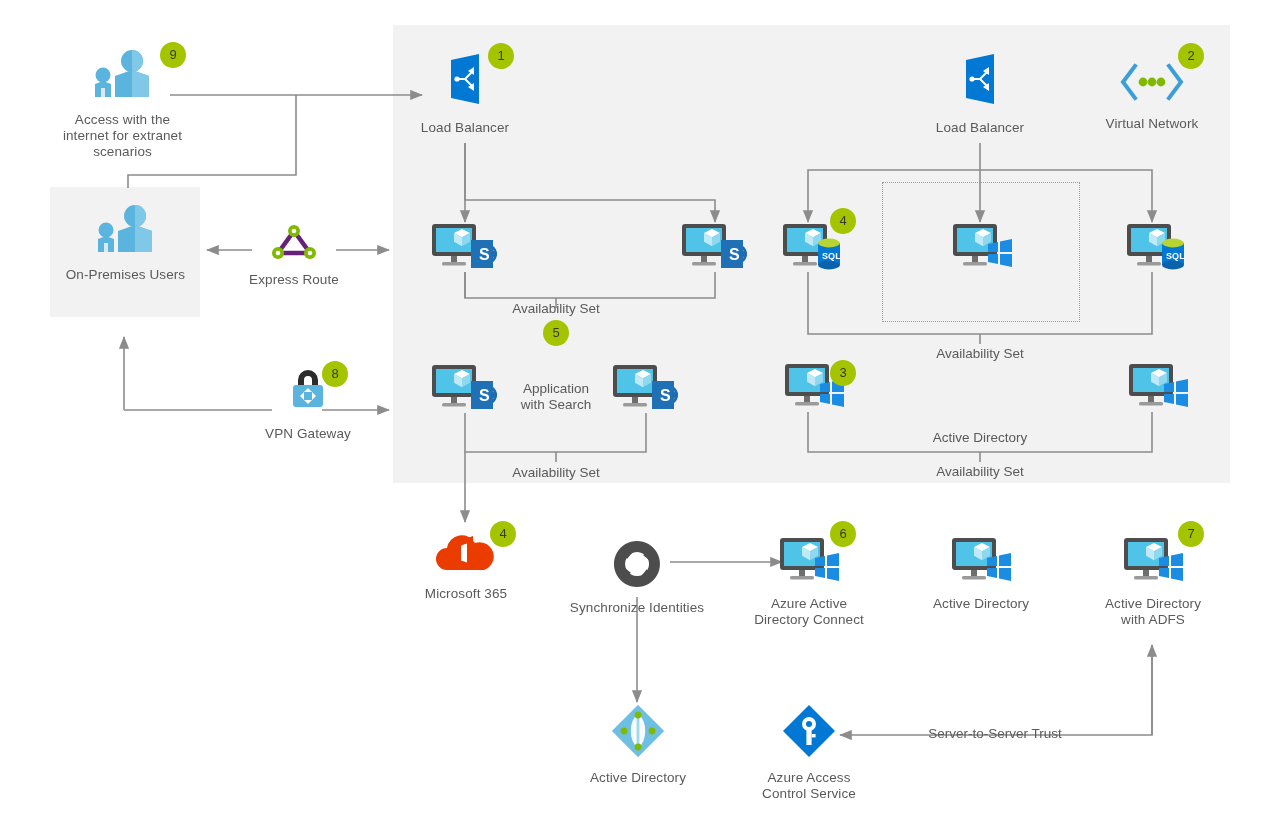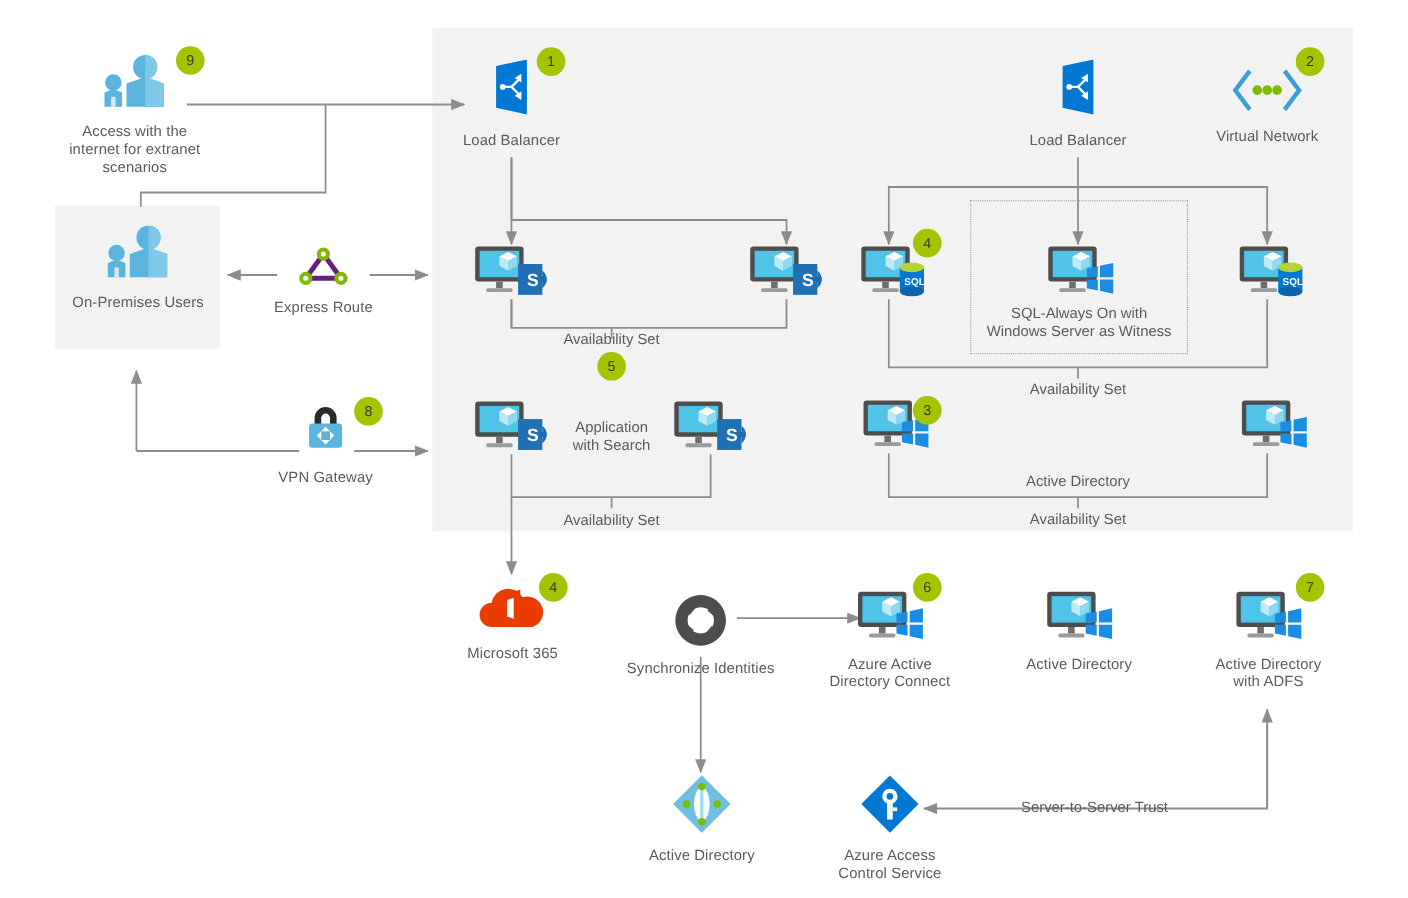--- a/index.html
+++ b/index.html
@@ -178,21 +178,21 @@
           <circle cx="28" cy="9" r="2.3" fill="#ffffff"></circle>
         <circle cx="12" cy="31" r="6" fill="#7fba00"></circle>
           <circle cx="12" cy="31" r="2.3" fill="#ffffff"></circle>
         <circle cx="44" cy="31" r="6" fill="#7fba00"></circle>
           <circle cx="44" cy="31" r="2.3" fill="#ffffff"></circle>
       </svg>
     </span>
     <span class="caption">Express Route</span>
   </div>
 
-  <div class="node" style="left:237px; top:368px; width:118px;">
+  <div class="node" style="left:249px; top:368px; width:118px;">
     <span class="glyph">
       <svg width="52" height="48" viewBox="0 0 52 48">
         <path d="M16,18 L16,12 a10,10 0 0 1 20,0 L36,18 L30,18 L30,12 a4,4 0 0 0 -8,0 L22,18 z" fill="#2b2b2b"></path>
         <rect x="11" y="17" width="30" height="22" rx="3" fill="#5bb4dd"></rect>
         <g fill="#ffffff">
           <path d="M26,20 l4,4 h-8 z"></path>
           <path d="M26,36 l4,-4 h-8 z"></path>
           <path d="M18,28 l4,-4 v8 z"></path>
           <path d="M34,28 l-4,-4 v8 z"></path>
         </g>
@@ -402,22 +402,20 @@
         <g>
           <rect x="37" y="21" width="22" height="22" fill="#0078d4"></rect>
           <ellipse cx="48" cy="21" rx="11" ry="4.4" fill="#b8d432"></ellipse>
           <ellipse cx="48" cy="43" rx="11" ry="4.4" fill="#0b63ab"></ellipse>
           <text x="41" y="37" font-family="'Liberation Sans',sans-serif" font-size="9" font-weight="bold" fill="#ffffff">SQL</text>
         </g>
       </svg>
     </span>
   </div>
 
-  <div class="label-only" style="left:883px; top:277px; width:196px;">SQL-Always On with
-Windows Server as Witness</div>
   <div class="label-only" style="left:920px; top:346px; width:120px;">Availability Set</div>
 
   <div class="node" style="left:783px; top:362px; width:62px;">
     <span class="glyph">
       <svg width="62" height="50" viewBox="0 0 62 50">
         <rect x="2" y="2" width="44" height="32" rx="3" fill="#4d4d4d"></rect>
         <rect x="6" y="6" width="36" height="24" fill="#50c3e8"></rect>
         <rect x="21" y="34" width="6" height="6" fill="#6e6e6e"></rect>
         <rect x="12" y="40" width="24" height="3.5" rx="1.5" fill="#9a9a9a"></rect>
         <g>

